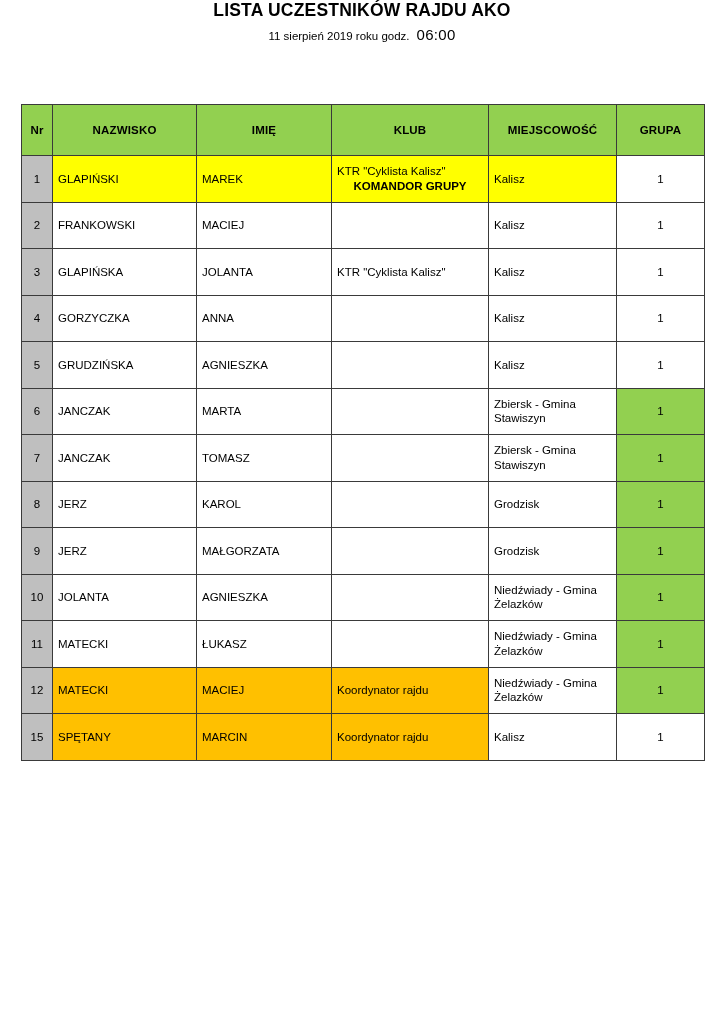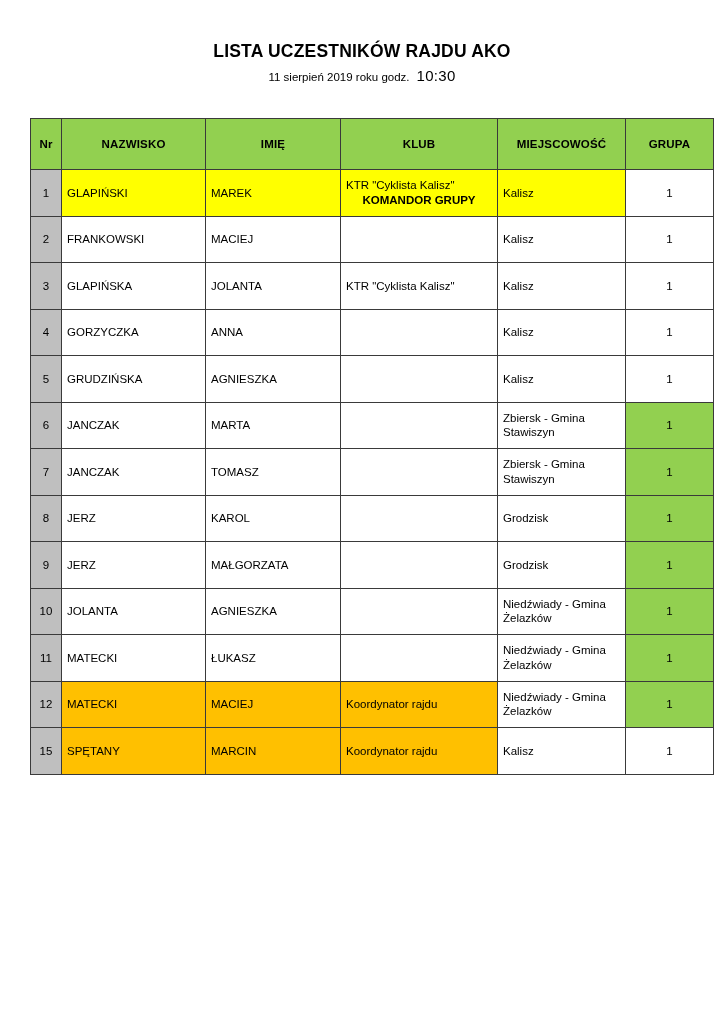--- a/index.html
+++ b/index.html
@@ -17,21 +17,20 @@
   }
 
   .page {
     position: relative;
     width: 724px;
     height: 1024px;
     box-sizing: border-box;
   }
 
   .doc-header {
-    padding-top: 41px;
     text-align: center;
   }
 
   .doc-title {
     font-size: 17.5px;
     font-weight: bold;
     letter-spacing: 0.2px;
     line-height: 1.15;
     margin: 0;
   }
@@ -45,23 +44,22 @@
   }
   .doc-subtitle .time {
     font-size: 15px;
     margin-left: 7px;
     letter-spacing: 0.3px;
   }
 
   .table-wrap {
     position: absolute;
     left: 21px;
-    top: 118px;
+    top: 104px;
     width: 683px;
-    margin-left: 9px;
   }
 
   table.roster {
     border-collapse: collapse;
     table-layout: fixed;
     width: 683px;
     border: 1px solid #3a3a3a;
   }
 
   table.roster col.c-nr     { width: 31px;  }
@@ -112,21 +110,21 @@
   .cell-line.strong { font-weight: bold; text-align: center; }
 </style>
 </head>
 <body>
 
 <div class="page">
 
   <div class="doc-header">
     <h1 class="doc-title">LISTA UCZESTNIKÓW RAJDU AKO</h1>
     <p class="doc-subtitle">
-      <span>11 sierpień 2019 roku godz.</span><span class="time">10:30</span>
+      <span>11 sierpień 2019 roku godz.</span><span class="time">06:00</span>
     </p>
   </div>
 
   <div class="table-wrap">
     <table class="roster">
       <colgroup>
         <col class="c-nr">
           <col class="c-last">
           <col class="c-first">
         <col class="c-club">

